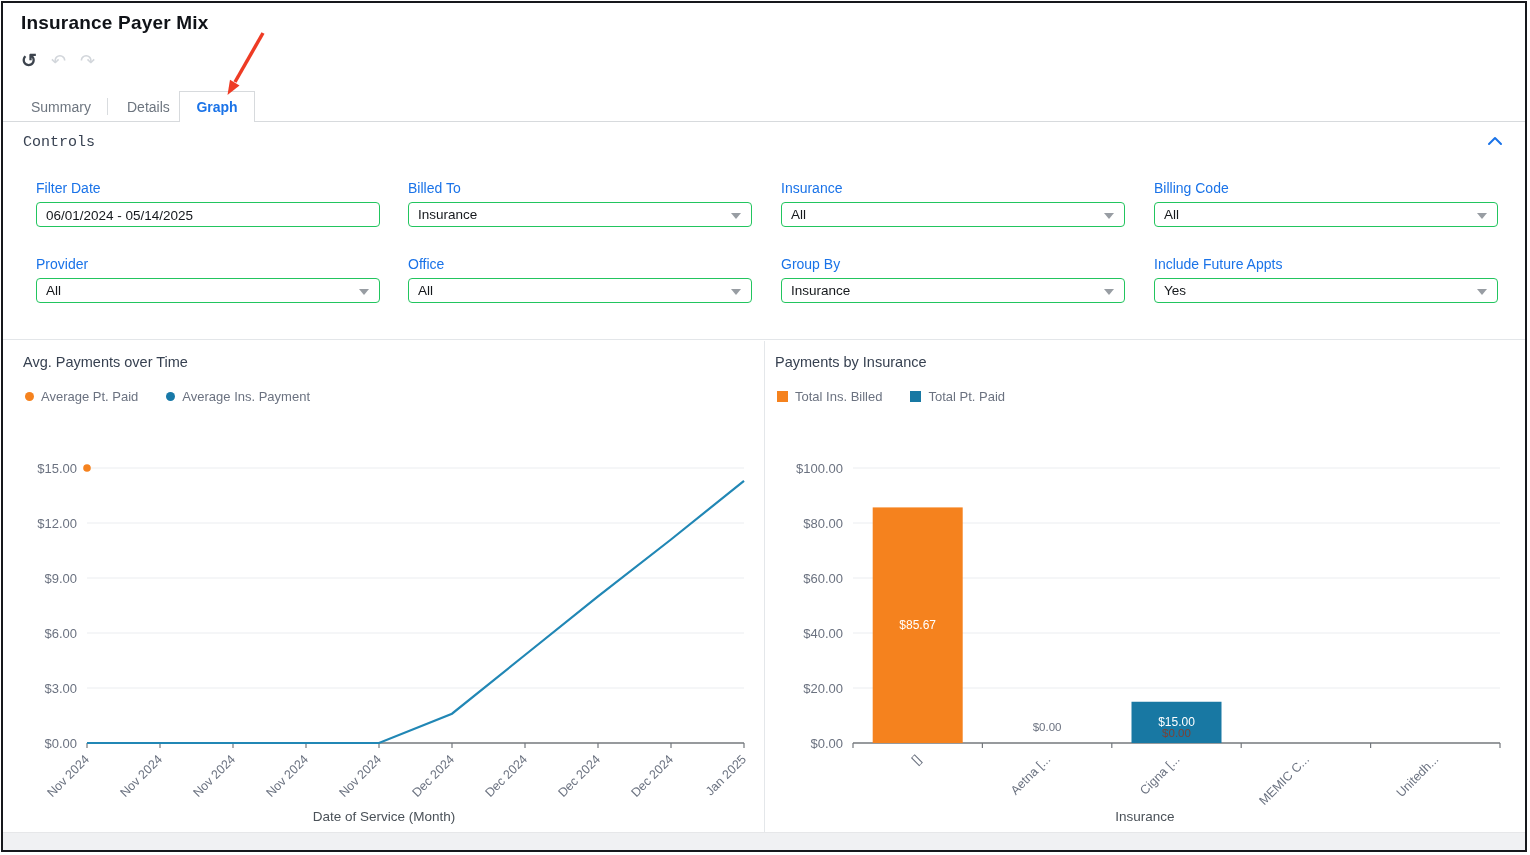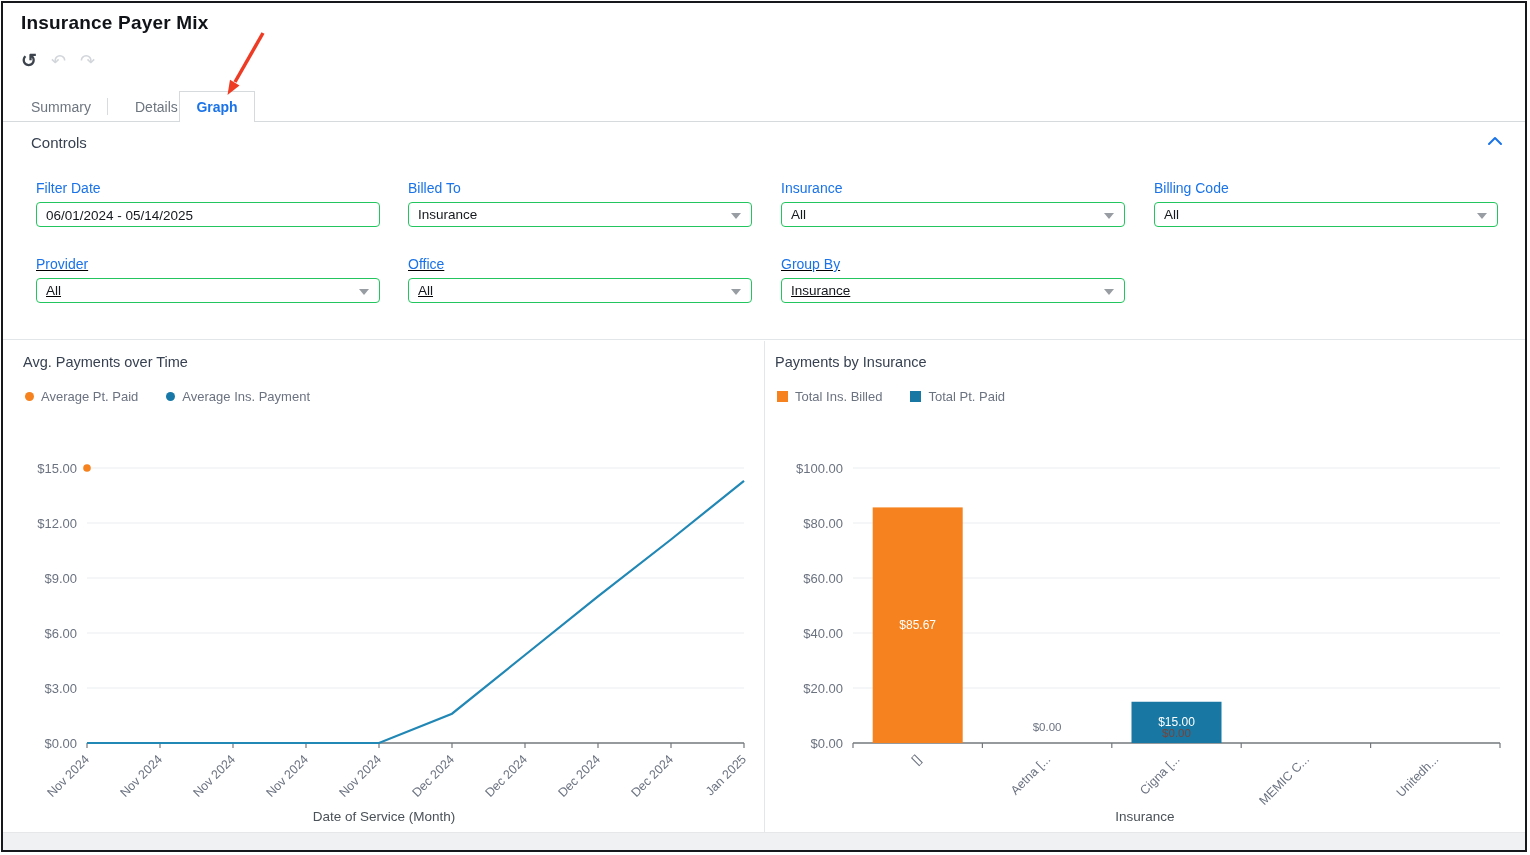--- a/index.html
+++ b/index.html
@@ -36,24 +36,24 @@
     display: flex; align-items: center; justify-content: center;
     z-index: 3; cursor: pointer;
   }
   .content-topline { position: absolute; left: 0; right: 0; top: 118px; border-top: 1px solid #d7dadd; z-index: 1; }
 
   
   .anno-arrow { position: absolute; left: 212px; top: 24px; z-index: 5; pointer-events: none; }
 
   
   .controls { position: absolute; left: 0; right: 0; top: 119px; height: 218px; border-bottom: 1px solid #e3e6e9; background: #fff; }
-  .controls-header { position: absolute; left: 28px; top: 12px; font-size: 15px; color: #374151; }
+  .controls-header { position: absolute; left: 20px; top: 12px; font-size: 15px; color: #374151; font-family: Liberation Mono, monospace; }
   .collapse-btn { position: absolute; right: 22px; top: 14px; cursor: pointer; }
   .field { position: absolute; width: 344px; }
-  .row1 { top: 58px; } .row2 { top: 134px; text-decoration: underline; }
+  .row1 { top: 58px; } .row2 { top: 134px; }
   .col1 { left: 33px; } .col2 { left: 405px; } .col3 { left: 778px; } .col4 { left: 1151px; }
   .flabel { font-size: 14px; color: #1a73e8; margin-bottom: 6px; }
   .finput, .fselect {
     position: relative; width: 100%; height: 25px;
     border: 1px solid #22c55e; border-radius: 4px; background: #fff;
     font-size: 13.5px; color: #15181c; padding: 0 24px 0 9px;
     display: flex; align-items: center;
     font-family: "Liberation Sans", sans-serif;
   }
   input.finput { display: block; padding-top: 2px; }
@@ -91,21 +91,21 @@
   <div class="page-title">Insurance Payer Mix</div>
 
   <div class="toolbar">
     <span class="tb-icon tb-refresh">↺</span>
     <span class="tb-icon tb-dim">↶</span>
     <span class="tb-icon tb-dim">↷</span>
   </div>
 
   <span class="tab" style="left:28px">Summary</span>
   <span class="tab-sep" style="left:104px"></span>
-  <span class="tab" style="left:132px">Details</span>
+  <span class="tab" style="left:124px">Details</span>
   <div class="tab-active">Graph</div>
   <div class="content-topline"></div>
 
   <svg class="anno-arrow" width="58" height="76">
     <line x1="48" y1="6" x2="20" y2="55" stroke="#ee3b24" stroke-width="3.5"></line>
     <polygon points="12.5,68 24.5,58.4 15,52.8" fill="#ee3b24"></polygon>
   </svg>
 
   <div class="controls">
     <div class="controls-header">Controls</div>
@@ -150,20 +150,27 @@
       <div class="flabel">Office</div>
       <div class="fselect">
         <span>All</span>
         <span class="caret"></span>
       </div>
     </div>
     <div class="field row2 col3">
       <div class="flabel">Group By</div>
       <div class="fselect">
         <span>Insurance</span>
+        <span class="caret"></span>
+      </div>
+    </div>
+    <div class="field row2 col4">
+      <div class="flabel">Include Future Appts</div>
+      <div class="fselect">
+        <span>Yes</span>
         <span class="caret"></span>
       </div>
     </div>
   </div>
 
   <div class="charts-row">
     <div class="chart-panel panel-left">
       <div class="chart-title">Avg. Payments over Time</div>
       <div class="legend">
         <span class="legend-item">

